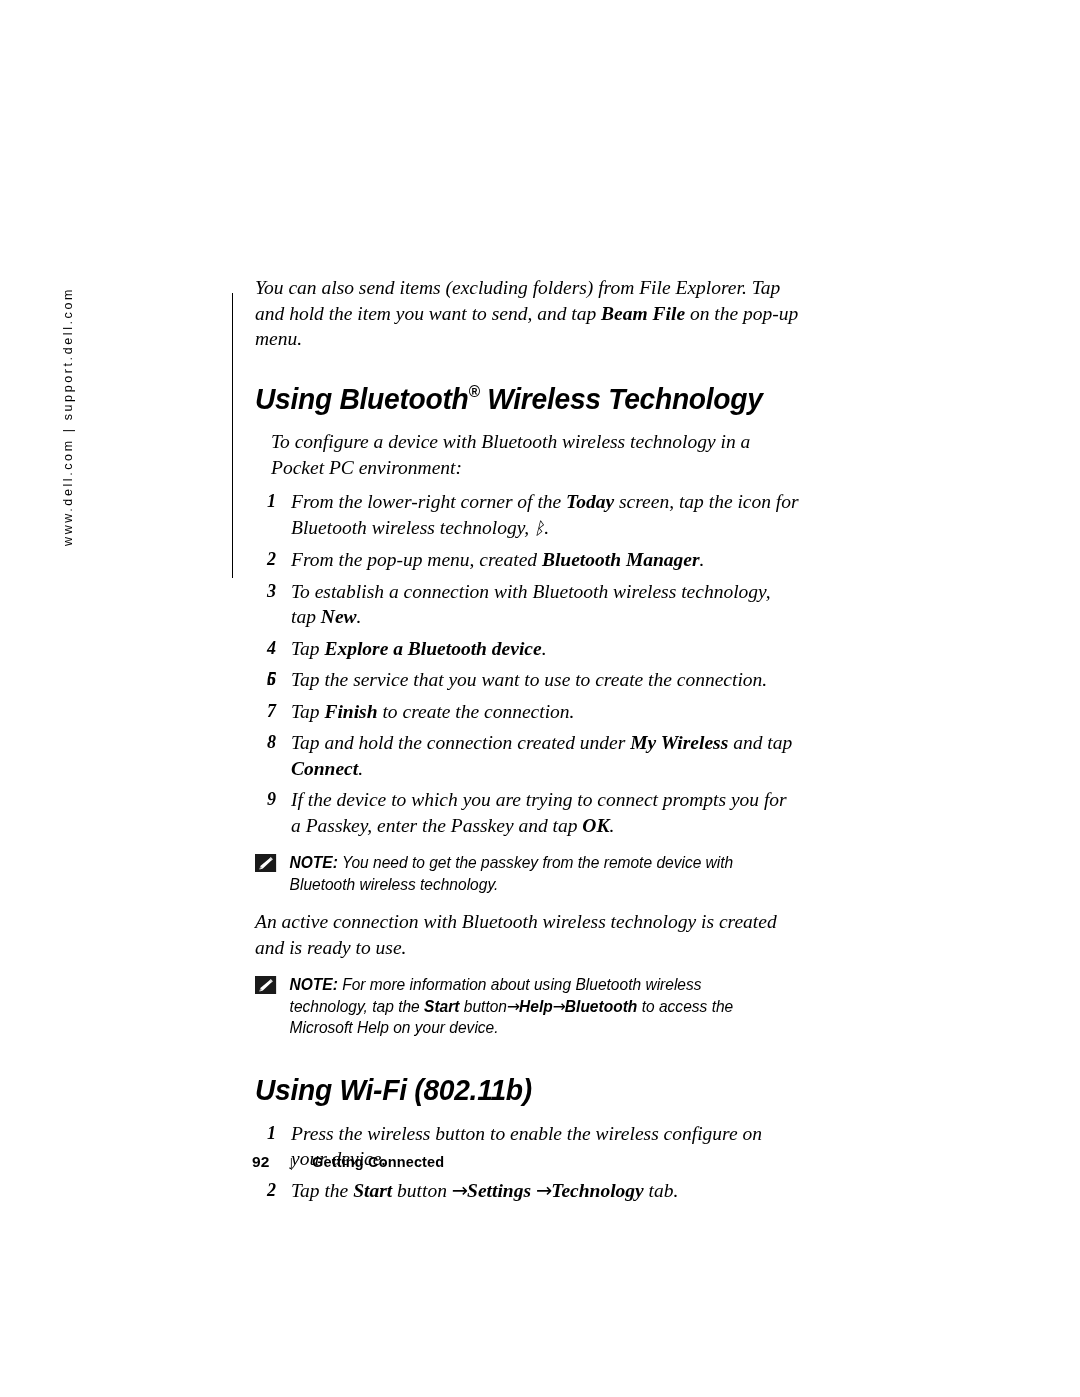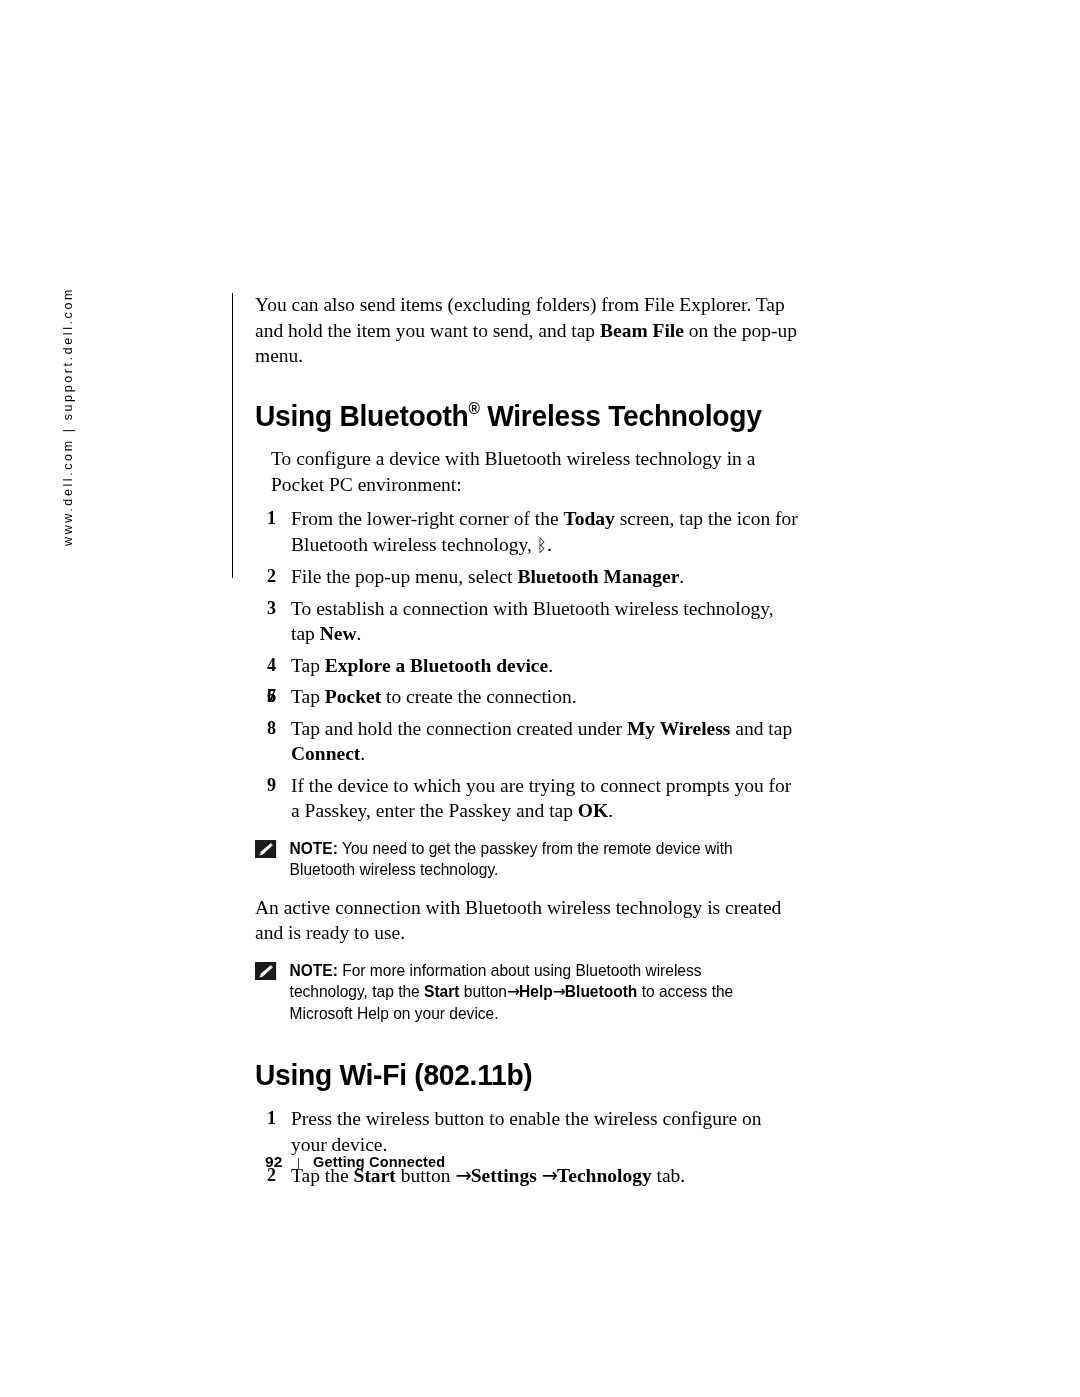--- a/index.html
+++ b/index.html
@@ -37,22 +37,23 @@
     font-size: 12.5px;
     letter-spacing: 2.6px;
     color: #000000;
     white-space: nowrap;
   }
 
   
   #content {
     position: absolute;
     left: 255px;
-    top: 292px;
+    top: 275px;
     width: 545px;
+    font-style: italic;
   }
 
   p.body-para {
     margin: 0 0 0 0;
     font-size: 19.5px;
     line-height: 25.5px;
     text-align: left;
   }
 
   h1.section-heading {
@@ -137,28 +138,28 @@
   }
 
   .arrow {
     font-family: "DejaVu Sans", sans-serif;
     letter-spacing: -1px;
   }
 
   
   #footer {
     position: absolute;
-    left: 265px;
+    left: 252px;
     top: 1153px;
     font-family: "Liberation Sans", sans-serif;
     font-size: 14.5px;
     color: #000000;
     display: flex;
     align-items: baseline;
-    gap: 0;
+    gap: 6px;
   }
   #footer .page-num {
     font-weight: bold;
     font-size: 15.5px;
     letter-spacing: 0.2px;
   }
   #footer .sep {
     margin: 0 13px 0 14px;
     color: #444;
     font-size: 13px;
@@ -184,41 +185,41 @@
 
   <p class="lead">To configure a device with Bluetooth wireless technology in a Pocket PC environment:</p>
 
   <ol class="steps">
 
     <li>
       <span class="num">1</span><span>From the lower-right corner of the </span><b>Today</b><span> screen, tap the icon for Bluetooth wireless technology, </span><span class="bt-glyph">ᛒ</span><span>.</span>
     </li>
 
     <li>
-      <span class="num">2</span><span>File the pop-up menu, select </span><b>Bluetooth Manager</b><span>.</span>
+      <span class="num">2</span><span>From the pop-up menu, created </span><b>Bluetooth Manager</b><span>.</span>
     </li>
 
     <li>
       <span class="num">3</span><span>To establish a connection with Bluetooth wireless technology, tap </span><b>New</b><span>.</span>
     </li>
 
     <li>
       <span class="num">4</span><span>Tap </span><b>Explore a Bluetooth device</b><span>.</span>
     </li>
 
     <li>
       <span class="num">5</span>
     </li>
 
     <li>
-      <span class="num">6</span>
-    </li>
-
-    <li>
-      <span class="num">7</span><span>Tap </span><b>Pocket</b><span> to create the connection.</span>
+      <span class="num">6</span><span>Tap the service that you want to use to create the connection.</span>
+    </li>
+
+    <li>
+      <span class="num">7</span><span>Tap </span><b>Finish</b><span> to create the connection.</span>
     </li>
 
     <li>
       <span class="num">8</span><span>Tap and hold the connection created under </span><b>My Wireless</b><span> and tap </span><b>Connect</b><span>.</span>
     </li>
 
     <li>
       <span class="num">9</span><span>If the device to which you are trying to connect prompts you for a Passkey, enter the Passkey and tap </span><b>OK</b><span>.</span>
     </li>
 

